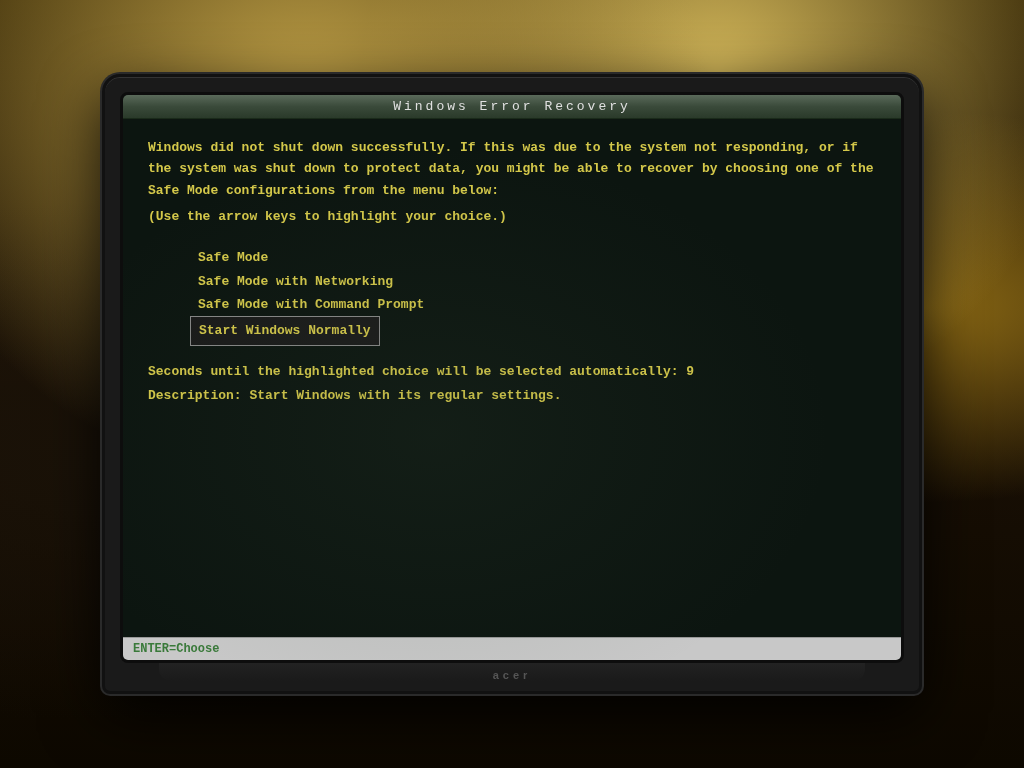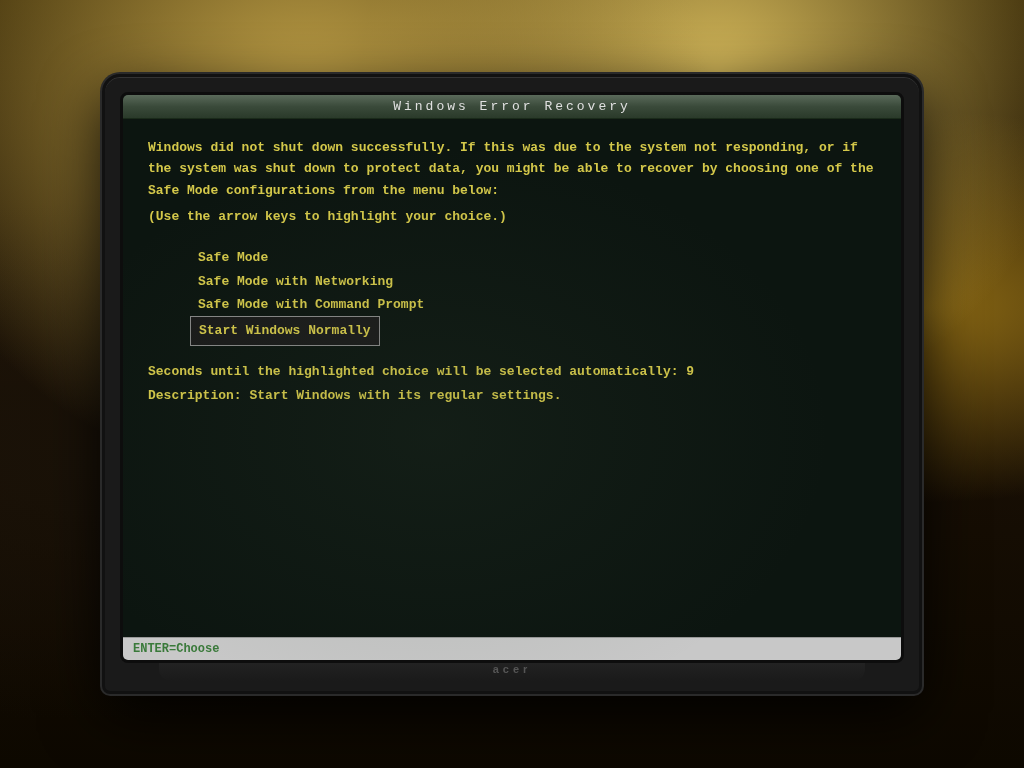--- a/index.html
+++ b/index.html
@@ -166,21 +166,21 @@
       font-size: 12px;
       font-weight: bold;
     }
 
     .laptop-base {
       width: 90%;
       height: 18px;
       background: linear-gradient(180deg, #222 0%, #1a1a1a 100%);
       border-radius: 0 0 12px 12px;
       display: flex;
-      align-items: flex-start;
+      align-items: flex-end;
       justify-content: center;
       margin-top: 0;
     }
 
     .brand-logo {
       color: #555;
       font-size: 11px;
       letter-spacing: 4px;
       font-family: Arial, sans-serif;
       font-weight: bold;

